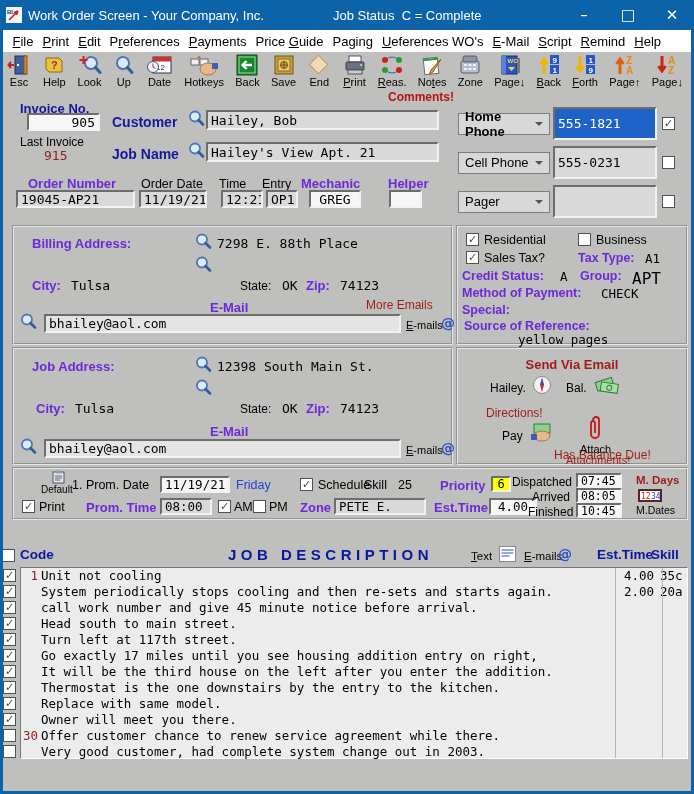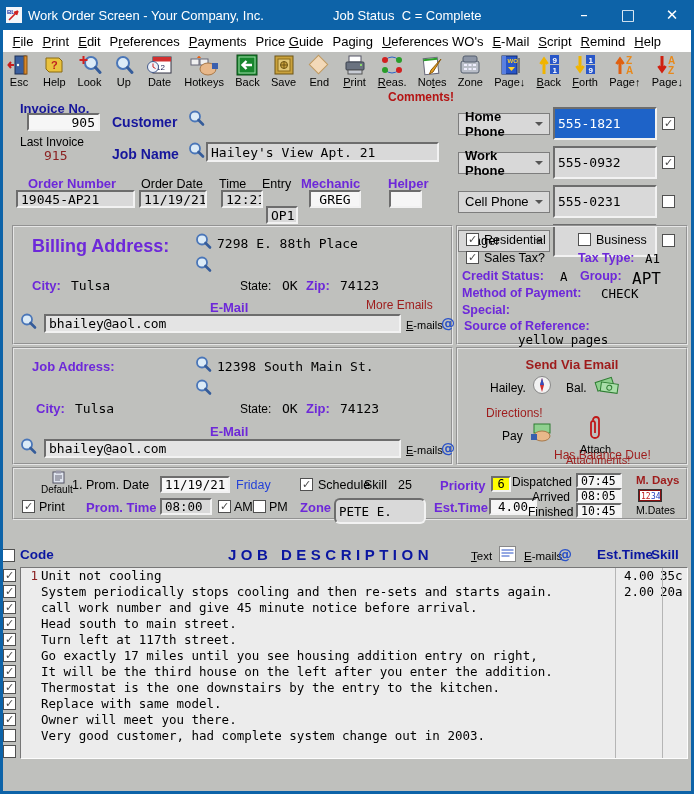--- a/index.html
+++ b/index.html
@@ -325,48 +325,41 @@
   </div>
   <div class="abs alert" style="left:388px; top:90px; font-size:12px;">Comments!</div>
 
   <div class="abs nlab" style="left:20px; top:101px; font-size:13px;">Invoice No.</div>
   <div class="abs field white" style="left:27px; top:113px; width:73px; height:18px; justify-content:flex-end;">905</div>
   <div class="abs nlab" style="left:112px; top:114px; font-size:14px;">Customer</div>
   <div class="abs" style="left:188px; top:110px;"><svg width="17" height="17">
         <circle cx="7" cy="6.5" r="5" fill="#dcebf7" stroke="#4a76b8" stroke-width="1.8"></circle>
         <path d="M10.5 10 L15 14.5" stroke="#355c9a" stroke-width="2.6" stroke-linecap="round"></path>
       </svg></div>
+  <div class="abs field" style="left:206px; top:110px; width:233px; height:20px;">Hailey, Bob</div>
   <div class="abs rlabel" style="left:20px; top:135px;">Last Invoice</div>
   <div class="abs mono" style="left:44px; top:148px; color:#8b2222; font-size:13px;">915</div>
   <div class="abs nlab" style="left:112px; top:146px; font-size:14px;">Job Name</div>
   <div class="abs" style="left:188px; top:142px;"><svg width="17" height="17">
         <circle cx="7" cy="6.5" r="5" fill="#dcebf7" stroke="#4a76b8" stroke-width="1.8"></circle>
         <path d="M10.5 10 L15 14.5" stroke="#355c9a" stroke-width="2.6" stroke-linecap="round"></path>
       </svg></div>
   <div class="abs field" style="left:206px; top:142px; width:233px; height:20px;">Hailey's View Apt. 21</div>
 
   <div class="abs" style="left:458px; top:107px; width:230px;">
 
       <div class="phrow">
         <div class="dd on" style="width:92px;">
           <span>Home Phone</span>
           <span class="chev"></span>
         </div>
         <div class="pfield on">555-1821</div>
         <span class="cb on"></span>
       </div>
 
-      <div class="phrow">
-        <div class="dd on" style="width:92px;">
-          <span>Work Phone</span>
-          <span class="chev"></span>
-        </div>
-        <div class="pfield">555-0932</div>
-        <span class="cb on"></span>
-      </div>
 
       <div class="phrow">
         <div class="dd" style="width:92px;">
           <span>Cell Phone</span>
           <span class="chev"></span>
         </div>
         <div class="pfield">555-0231</div>
         <span class="cb"></span>
       </div>
 
@@ -382,26 +375,26 @@
 
   <div class="abs blab" style="left:28px; top:176px; font-size:13px;">Order Number</div>
   <div class="abs rlabel" style="left:141px; top:177px; font-size:12.5px;">Order Date</div>
   <div class="abs rlabel" style="left:219px; top:177px; font-size:12.5px;">Time</div>
   <div class="abs rlabel" style="left:262px; top:177px; font-size:12.5px;">Entry</div>
   <div class="abs blab" style="left:301px; top:176px; font-size:13px;">Mechanic</div>
   <div class="abs blab" style="left:388px; top:176px; font-size:13px;">Helper</div>
   <div class="abs field" style="left:16px; top:190px; width:119px; height:18px;">19045-AP21</div>
   <div class="abs field" style="left:139px; top:190px; width:68px; height:18px;">11/19/21</div>
   <div class="abs field" style="left:221px; top:190px; width:42px; height:18px;">12:21</div>
-  <div class="abs field" style="left:266px; top:190px; width:32px; height:18px;margin-top:16px;">OP1</div>
+  <div class="abs field" style="left:266px; top:190px; width:32px; height:18px;">OP1</div>
   <div class="abs field white" style="left:309px; top:190px; width:52px; height:18px; justify-content:center;">GREG</div>
   <div class="abs field white" style="left:389px; top:190px; width:33px; height:18px;"></div>
 
   <div class="panel" style="left:12px; top:225px; width:441px; height:120px;">
-    <div class="abs blab" style="left:18px; top:9px; font-size:18px;">Billing Address:</div>
+    <div class="abs blab" style="left:18px; top:9px; font-size:13px;">Billing Address:</div>
     <div class="abs" style="left:181px; top:6px;"><svg width="17" height="17">
           <circle cx="7" cy="6.5" r="5" fill="#dcebf7" stroke="#4a76b8" stroke-width="1.8"></circle>
           <path d="M10.5 10 L15 14.5" stroke="#355c9a" stroke-width="2.6" stroke-linecap="round"></path>
         </svg></div>
     <div class="abs mono" style="left:203px; top:9px; font-size:13px; white-space:pre;">7298 E. 88th Place</div>
     <div class="abs" style="left:181px; top:29px;"><svg width="17" height="17">
           <circle cx="7" cy="6.5" r="5" fill="#dcebf7" stroke="#4a76b8" stroke-width="1.8"></circle>
           <path d="M10.5 10 L15 14.5" stroke="#355c9a" stroke-width="2.6" stroke-linecap="round"></path>
         </svg></div>
     <div class="abs blab" style="left:18px; top:51px; font-size:13px;">City:</div>
@@ -517,21 +510,21 @@
     <div class="abs field" style="left:146px; top:29px; width:52px; height:17px; font-size:12.5px;">08:00</div>
     <span class="cb abs on" style="left:204px; top:31px;"></span>
     <div class="abs rlabel" style="left:220px; top:31px; font-size:12.5px;">AM</div>
     <span class="cb abs" style="left:239px; top:31px;"></span>
     <div class="abs rlabel" style="left:255px; top:31px; font-size:12.5px;">PM</div>
     <span class="cb abs on" style="left:286px; top:9px;"></span>
     <div class="abs rlabel" style="left:304px; top:9px; font-size:12.5px;">Schedule</div>
     <div class="abs rlabel" style="left:350px; top:9px; font-size:12.5px;">Skill</div>
     <div class="abs rlabel" style="left:384px; top:9px; font-size:12.5px;">25</div>
     <div class="abs blab" style="left:286px; top:31px; font-size:13px;">Zone</div>
-    <div class="abs field" style="left:320px; top:29px; width:92px; height:26px; font-size:12.5px;border-radius:6px;">PETE E.</div>
+    <div class="abs field" style="left:320px; top:29px; width:92px; height:17px; font-size:12.5px;">PETE E.</div>
     <div class="abs blab" style="left:426px; top:9px; font-size:13px;">Priority</div>
     <div class="abs field" style="left:477px; top:7px; width:20px; height:16px; background:#ffff00; justify-content:center; font-size:12px;">6</div>
     <div class="abs blab" style="left:420px; top:31px; font-size:13px;">Est.Time</div>
     <div class="abs field white" style="left:475px; top:29px; width:48px; height:17px; justify-content:center; font-size:12.5px;">4.00</div>
     <div class="abs rlabel" style="left:498px; top:6px;">Dispatched</div>
     <div class="abs field white" style="left:562px; top:4px; width:46px; height:15px; font-size:11.5px;">07:45</div>
     <div class="abs rlabel" style="left:518px; top:21px;">Arrived</div>
     <div class="abs field white" style="left:562px; top:19px; width:46px; height:15px; font-size:11.5px;">08:05</div>
     <div class="abs rlabel" style="left:514px; top:36px;">Finished</div>
     <div class="abs field white" style="left:562px; top:34px; width:46px; height:15px; font-size:11.5px;">10:45</div>
@@ -640,20 +633,26 @@
         <span class="dskill"></span>
       </div>
 
       <div class="drow">
         <span class="dnum"></span>
         <span class="dtxt">Owner will meet you there.</span>
         <span class="dest"></span>
         <span class="dskill"></span>
       </div>
 
+      <div class="drow">
+        <span class="dnum">30</span>
+        <span class="dtxt">Offer customer chance to renew service agreement while there.</span>
+        <span class="dest"></span>
+        <span class="dskill"></span>
+      </div>
 
       <div class="drow">
         <span class="dnum"></span>
         <span class="dtxt">Very good customer, had complete system change out in 2003.</span>
         <span class="dest"></span>
         <span class="dskill"></span>
       </div>
     </div>
 
   <div class="bstrip" style="left:0; top:30px; width:3px; height:764px;"></div>

